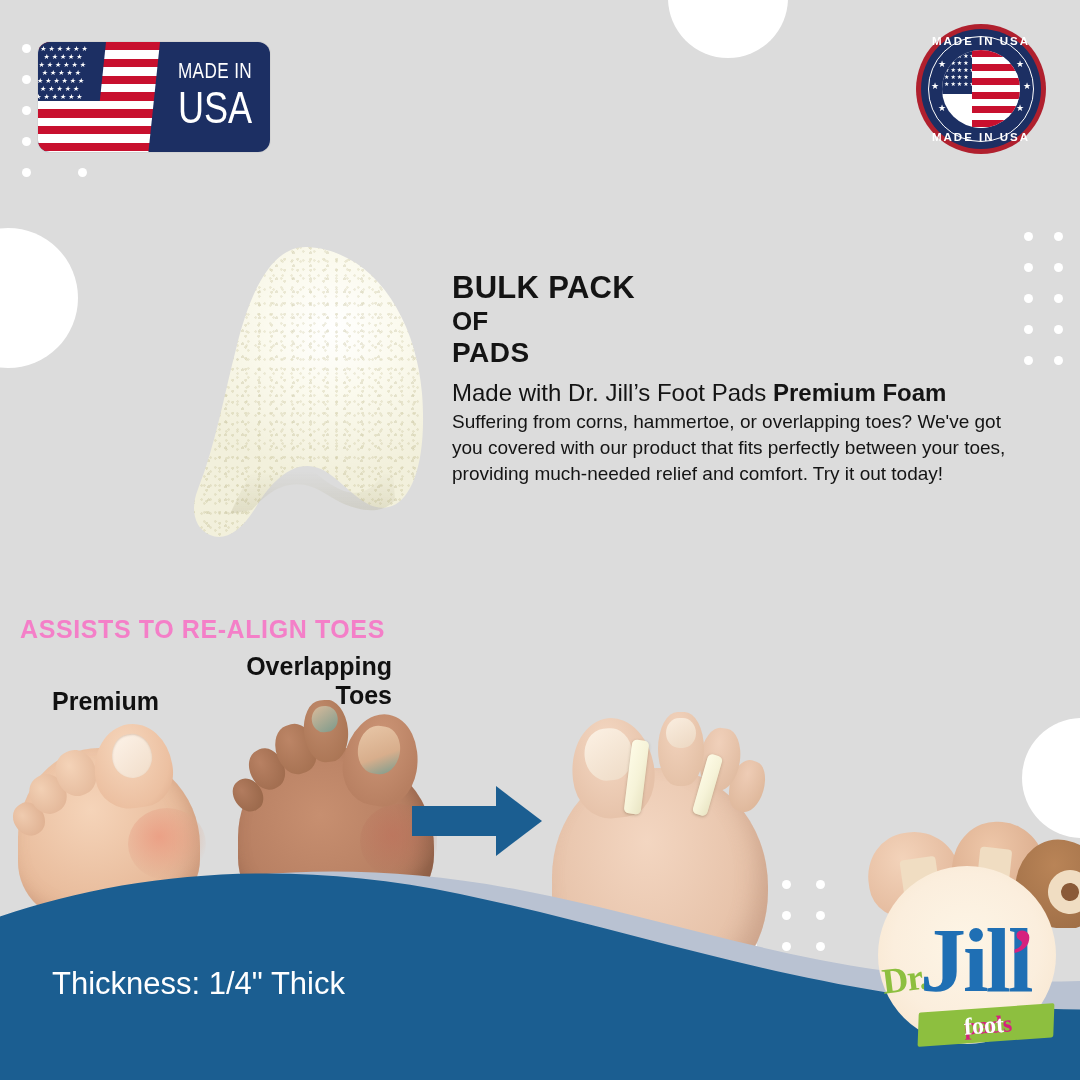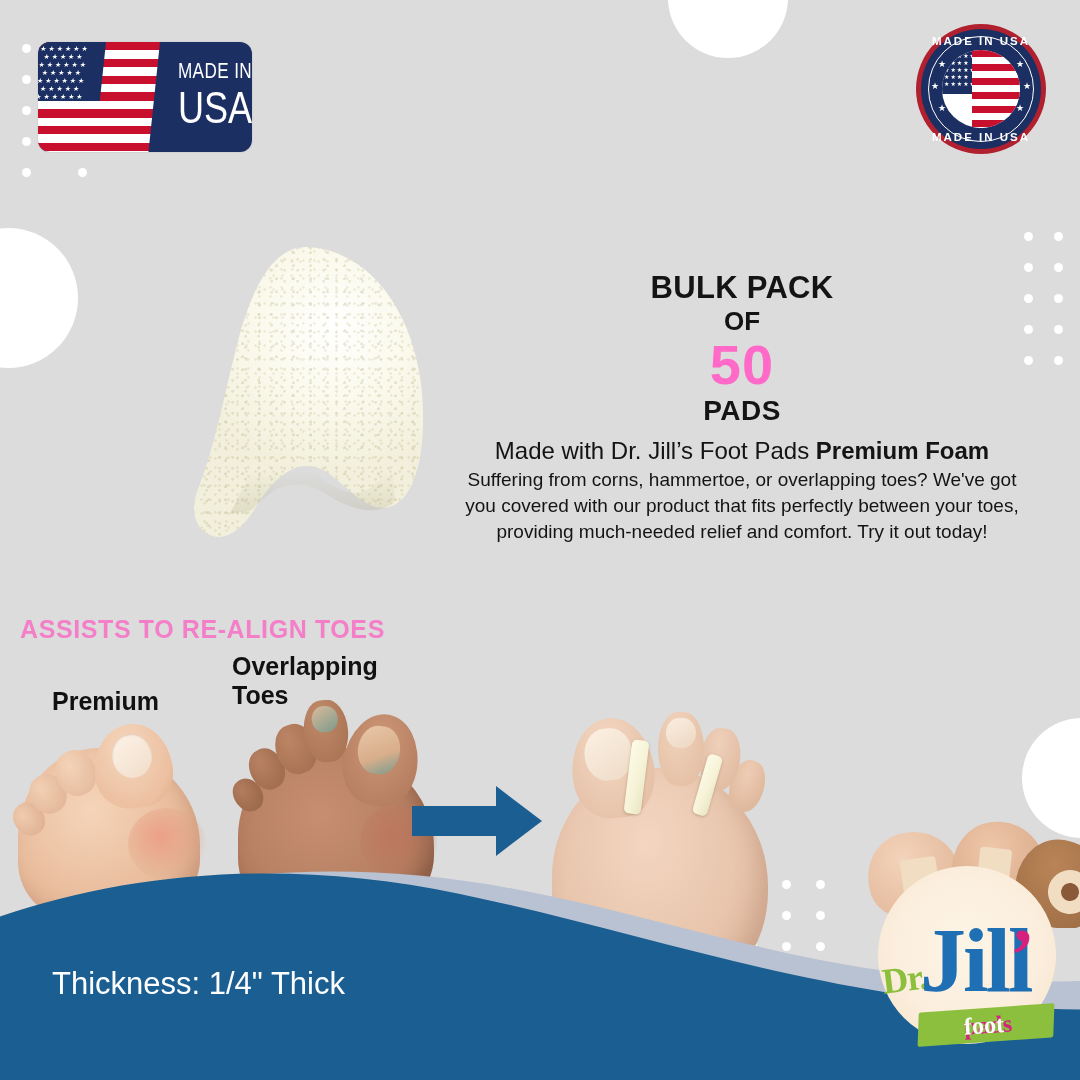--- a/index.html
+++ b/index.html
@@ -21,21 +21,21 @@
   .dotgrid { position:absolute; display:grid; }
   .dotgrid i { display:block; width:9px; height:9px; border-radius:50%; background:#ffffff; }
   .dg-topleft  { left:22px;  top:44px;  grid-template-columns:repeat(2,56px); grid-auto-rows:31px; }
   .dg-right    { left:1024px;top:232px; grid-template-columns:repeat(2,30px); grid-auto-rows:31px; }
   .dg-bottom   { left:748px; top:880px; grid-template-columns:repeat(3,34px); grid-auto-rows:31px; }
 
   
   .header { position:absolute; left:0; top:0; width:1080px; height:175px; }
 
   .flag-badge {
-    position:absolute; left:38px; top:42px; width:214px; height:110px;
+    position:absolute; left:38px; top:42px; width:232px; height:110px;
     border-radius:12px; overflow:hidden; background:#1c2f63;
     box-shadow:0 0 0 1px rgba(0,0,0,.04);
   }
   .flag-badge .flag {
     position:absolute; left:0; top:0; width:122px; height:110px; overflow:hidden;
     background:repeating-linear-gradient(to bottom,
       #c8102e 0 8.4px, #ffffff 8.4px 16.8px);
     transform:skewX(-6deg); transform-origin:top left;
   }
   .flag-badge .canton {
@@ -106,38 +106,38 @@
     mix-blend-mode:multiply; opacity:.8;
   }
   .foam-edge {
     position:absolute; left:40px; top:205px; width:215px; height:78px;
     background:linear-gradient(to bottom, rgba(0,0,0,0) 40%, rgba(170,165,130,.28) 100%);
     clip-path: path("M 90 2 C 112 18 134 46 158 52 C 180 57 196 36 202 12 L 205 60 C 190 78 160 70 136 54 C 108 36 84 44 62 70 L 40 74 C 56 40 72 10 90 2 Z");
     filter:blur(.6px);
   }
 
   
-  .copy { position:absolute; left:452px; top:270px; width:580px; text-align:center; color:#141414; }
+  .copy { position:absolute; left:452px; top:270px; width:580px; text-align:left; color:#141414; }
   .bulk-1 { font-size:31px; font-weight:700; line-height:36px; letter-spacing:.3px; }
   .bulk-2 { font-size:26px; font-weight:700; line-height:30px; }
   .bulk-num { font-size:56px; font-weight:700; line-height:58px; color:#FF69C8; letter-spacing:1px; }
   .bulk-3 { font-size:28px; font-weight:700; line-height:34px; letter-spacing:.5px; }
   .made-with { font-size:24px; line-height:26px; margin-top:10px; }
   .made-with b { font-weight:700; }
   .sub-head { font-size:19px; font-weight:700; line-height:24px; margin-top:24px; }
   .body-copy { font-size:19px; line-height:26px; margin-top:3px; }
 
   
   .realign-title {
     position:absolute; left:20px; top:615px;
     font-size:25px; font-weight:800; color:#F47FC8; letter-spacing:.6px;
   }
   .lbl { position:absolute; font-weight:700; color:#111; }
   .lbl-bunions   { left:52px;  top:687px; font-size:25px; }
-  .lbl-overlap   { left:232px; top:652px; font-size:25px; width:160px; text-align:left; line-height:29px; }
+  .lbl-overlap   { left:232px; top:652px; font-size:25px; width:160px; text-align:right; line-height:29px; }
 
   
   .foot { position:absolute; overflow:hidden; }
 
   .foot-a { left:12px;  top:722px; width:195px; height:200px; }
   .foot-b { left:232px; top:700px; width:205px; height:230px; }
   .foot-c { left:548px; top:712px; width:225px; height:285px; }
 
   
   .foot-a .sole {
@@ -404,21 +404,20 @@
   <div class="foam-wrap">
     <div class="foam-shape">
       <div class="foam-tex"></div>
     </div>
     <div class="foam-edge"></div>
   </div>
 
   <div class="copy">
     <div class="bulk-1">BULK PACK</div>
     <div class="bulk-2">OF</div>
-    <div class="bulk-num">50</div>
     <div class="bulk-3">PADS</div>
 
     <div class="made-with">
       <span>Made with Dr. Jill’s Foot Pads </span><b>Premium Foam</b>
     </div>
 
     <div class="body-copy">Suffering from corns, hammertoe, or overlapping toes? We've got you covered with our product that fits perfectly between your toes, providing much-needed relief and comfort. Try it out today!</div>
   </div>
 
   <div class="realign-title">ASSISTS TO RE-ALIGN TOES</div>

